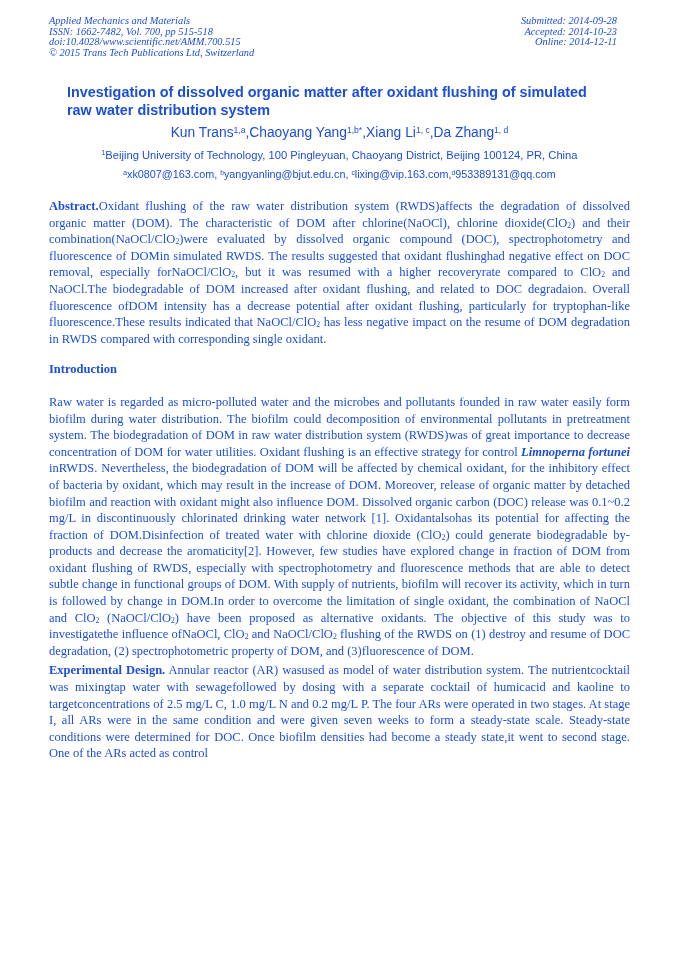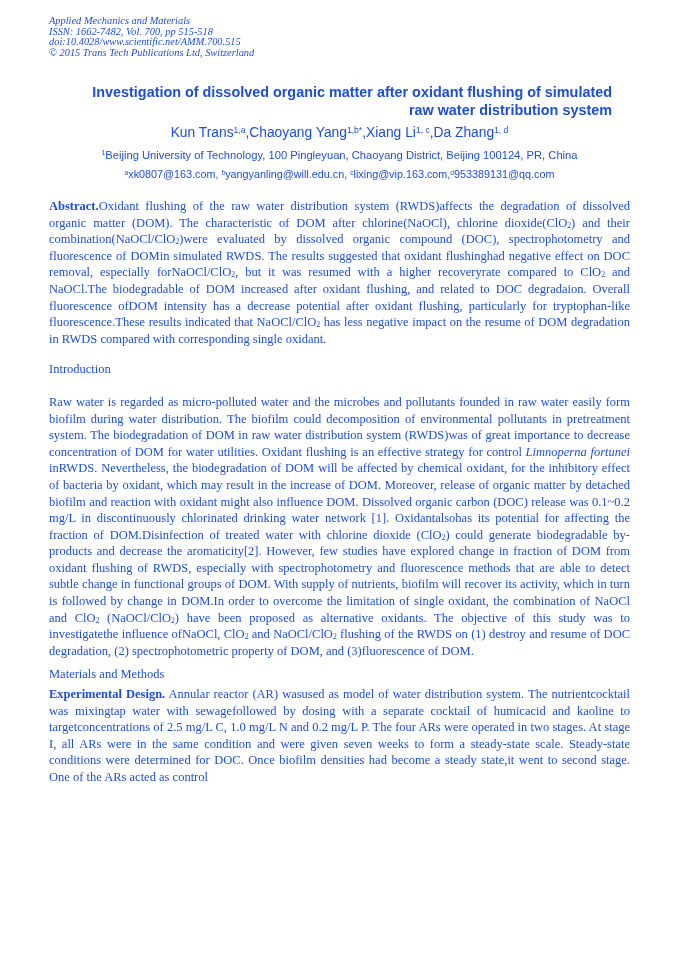--- a/index.html
+++ b/index.html
@@ -7,70 +7,74 @@
     width:678px;height:959px;background:#ffffff;color:#1d4ed8;
     box-sizing:border-box;padding:16px 48px 0 49px;overflow:hidden;
     font-family:"Liberation Serif","DejaVu Serif",serif;
   }
   
   .hdr{display:flex;justify-content:space-between;font-style:italic;
        font-size:10.4px;line-height:10.5px;}
   .hdr-right{text-align:right;padding-right:13px;}
   
   .title{font-family:"Liberation Sans","DejaVu Sans",sans-serif;font-weight:bold;
-         font-size:14.4px;line-height:17.5px;text-align:right;
+         font-size:14.4px;line-height:17.5px;text-align:left;
          max-width:545px;margin:26px auto 0;}
   .authors{font-family:"Liberation Sans","DejaVu Sans",sans-serif;font-size:13.8px;
            line-height:17px;text-align:center;margin-top:5px;}
   .affil{font-family:"Liberation Sans","DejaVu Sans",sans-serif;font-size:11.2px;
          line-height:14px;text-align:center;margin-top:7px;}
   .emails{font-family:"Liberation Sans","DejaVu Sans",sans-serif;font-size:10.8px;
           line-height:13px;text-align:center;margin-top:6px;}
   .keywords{font-family:"Liberation Sans","DejaVu Sans",sans-serif;font-size:11.3px;
             line-height:16.5px;text-align:justify;word-spacing:2px;margin:24px 0 0;}
   
   .para{font-size:12.5px;line-height:16.6px;text-align:justify;margin:0;}
   .abstract{margin-top:17px;}
-  .sec-heading{font-size:12.5px;line-height:16.6px;font-weight:normal;margin:0;}
+  .sec-heading{font-size:12.5px;line-height:16.6px;font-weight:bold;margin:0;}
   .h-intro{margin-top:14px;}
   .p-intro{margin-top:16px;}
   .h-mm{margin-top:7px;}
   .p-mm{margin-top:3px;}
   
   .rb{font-weight:bold;}
-  .ri{font-style:italic;}
+  .ri{font-style:italic;font-weight:bold;}
   .rsup{font-size:0.62em;vertical-align:0.52em;line-height:0;}
   .rsub{font-size:0.62em;vertical-align:-0.16em;line-height:0;}
 </style>
 </head>
 <body>
 
 <div class="page">
 
   <div class="hdr">
     <div class="hdr-left">
       <div>Applied Mechanics and Materials</div>
       <div>ISSN: 1662-7482, Vol. 700, pp 515-518</div>
       <div>doi:10.4028/www.scientific.net/AMM.700.515</div>
       <div>© 2015 Trans Tech Publications Ltd, Switzerland</div>
     </div>
+    <div class="hdr-right">
+      <div>Submitted: 2014-09-28</div>
+      <div>Accepted: 2014-10-23</div>
+      <div>Online: 2014-12-11</div>
+    </div>
   </div>
 
   <h1 class="title">Investigation of dissolved organic matter after oxidant flushing of simulated raw water distribution system</h1>
 
   <div class="authors"><span>Kun Trans</span><span class="rsup">1,a</span><span>,Chaoyang Yang</span><span class="rsup">1,b*</span><span>,Xiang Li</span><span class="rsup">1, c</span><span>,Da Zhang</span><span class="rsup">1, d</span></div>
 
   <div class="affil"><span class="rsup">1</span><span>Beijing University of Technology, 100 Pingleyuan, Chaoyang District, Beijing 100124, PR, China</span></div>
 
-  <div class="emails"><span class="rsup">a</span><span>xk0807@163.com, </span><span class="rsup">b</span><span>yangyanling@will.edu.cn, </span><span class="rsup">c</span><span>lixing@vip.163.com,</span><span class="rsup">d</span><span>953389131@qq.com</span></div>
+  <div class="emails"><span class="rsup">a</span><span>xk0807@163.com, </span><span class="rsup">b</span><span>yangyanling@bjut.edu.cn, </span><span class="rsup">c</span><span>lixing@vip.163.com,</span><span class="rsup">d</span><span>953389131@qq.com</span></div>
 
 
   <p class="para abstract"><span class="rb">Abstract.</span><span>Oxidant flushing of the raw water distribution system (RWDS)affects the degradation of dissolved organic matter (DOM). The characteristic of DOM after chlorine(NaOCl), chlorine dioxide(ClO</span><span class="rsub">2</span><span>) and their combination(NaOCl/ClO</span><span class="rsub">2</span><span>)were evaluated by dissolved organic compound (DOC), spectrophotometry and fluorescence of DOMin simulated RWDS. The results suggested that oxidant flushinghad negative effect on DOC removal, especially forNaOCl/ClO</span><span class="rsub">2</span><span>, but it was resumed with a higher recoveryrate compared to ClO</span><span class="rsub">2</span><span> and NaOCl.The biodegradable of DOM increased after oxidant flushing, and related to DOC degradaion. Overall fluorescence ofDOM intensity has a decrease potential after oxidant flushing, particularly for tryptophan-like fluorescence.These results indicated that NaOCl/ClO</span><span class="rsub">2</span><span> has less negative impact on the resume of DOM degradation in RWDS compared with corresponding single oxidant.</span></p>
 
   <h2 class="sec-heading h-intro">Introduction</h2>
 
   <p class="para p-intro"><span>Raw water is regarded as micro-polluted water and the microbes and pollutants founded in raw water easily form biofilm during water distribution. The biofilm could decomposition of environmental pollutants in pretreatment system. The biodegradation of DOM in raw water distribution system (RWDS)was of great importance to decrease concentration of DOM for water utilities. Oxidant flushing is an effective strategy for control </span><span class="ri">Limnoperna fortunei</span><span> inRWDS. Nevertheless, the biodegradation of DOM will be affected by chemical oxidant, for the inhibitory effect of bacteria by oxidant, which may result in the increase of DOM. Moreover, release of organic matter by detached biofilm and reaction with oxidant might also influence DOM. Dissolved organic carbon (DOC) release was 0.1~0.2 mg/L in discontinuously chlorinated drinking water network [1]. Oxidantalsohas its potential for affecting the fraction of DOM.Disinfection of treated water with chlorine dioxide (ClO</span><span class="rsub">2</span><span>) could generate biodegradable by-products and decrease the aromaticity[2]. However, few studies have explored change in fraction of DOM from oxidant flushing of RWDS, especially with spectrophotometry and fluorescence methods that are able to detect subtle change in functional groups of DOM. With supply of nutrients, biofilm will recover its activity, which in turn is followed by change in DOM.In order to overcome the limitation of single oxidant, the combination of NaOCl and ClO</span><span class="rsub">2</span><span> (NaOCl/ClO</span><span class="rsub">2</span><span>) have been proposed as alternative oxidants. The objective of this study was to investigatethe influence ofNaOCl, ClO</span><span class="rsub">2</span><span> and NaOCl/ClO</span><span class="rsub">2</span><span> flushing of the RWDS on (1) destroy and resume of DOC degradation, (2) spectrophotometric property of DOM, and (3)fluorescence of DOM.</span></p>
 
-  <h2 class="sec-heading h-mm">Materials and Methods</h2>
 
   <p class="para p-mm"><span class="rb">Experimental Design.</span><span> Annular reactor (AR) wasused as model of water distribution system. The nutrientcocktail was mixingtap water with sewagefollowed by dosing with a separate cocktail of humicacid and kaoline to targetconcentrations of 2.5 mg/L C, 1.0 mg/L N and 0.2 mg/L P. The four ARs were operated in two stages. At stage I, all ARs were in the same condition and were given seven weeks to form a steady-state scale. Steady-state conditions were determined for DOC. Once biofilm densities had become a steady state,it went to second stage. One of the ARs acted as control</span></p>
 
 </div>
 
 </body></html>

